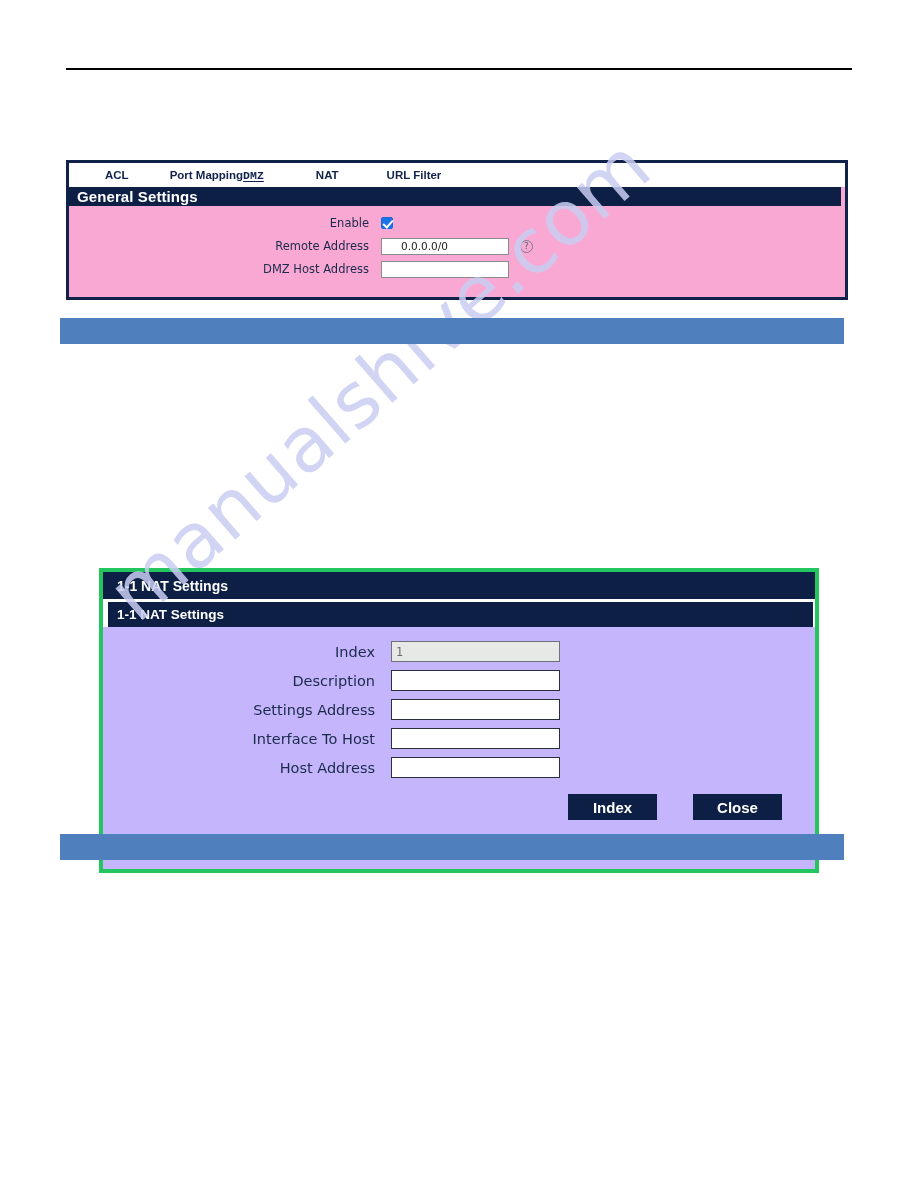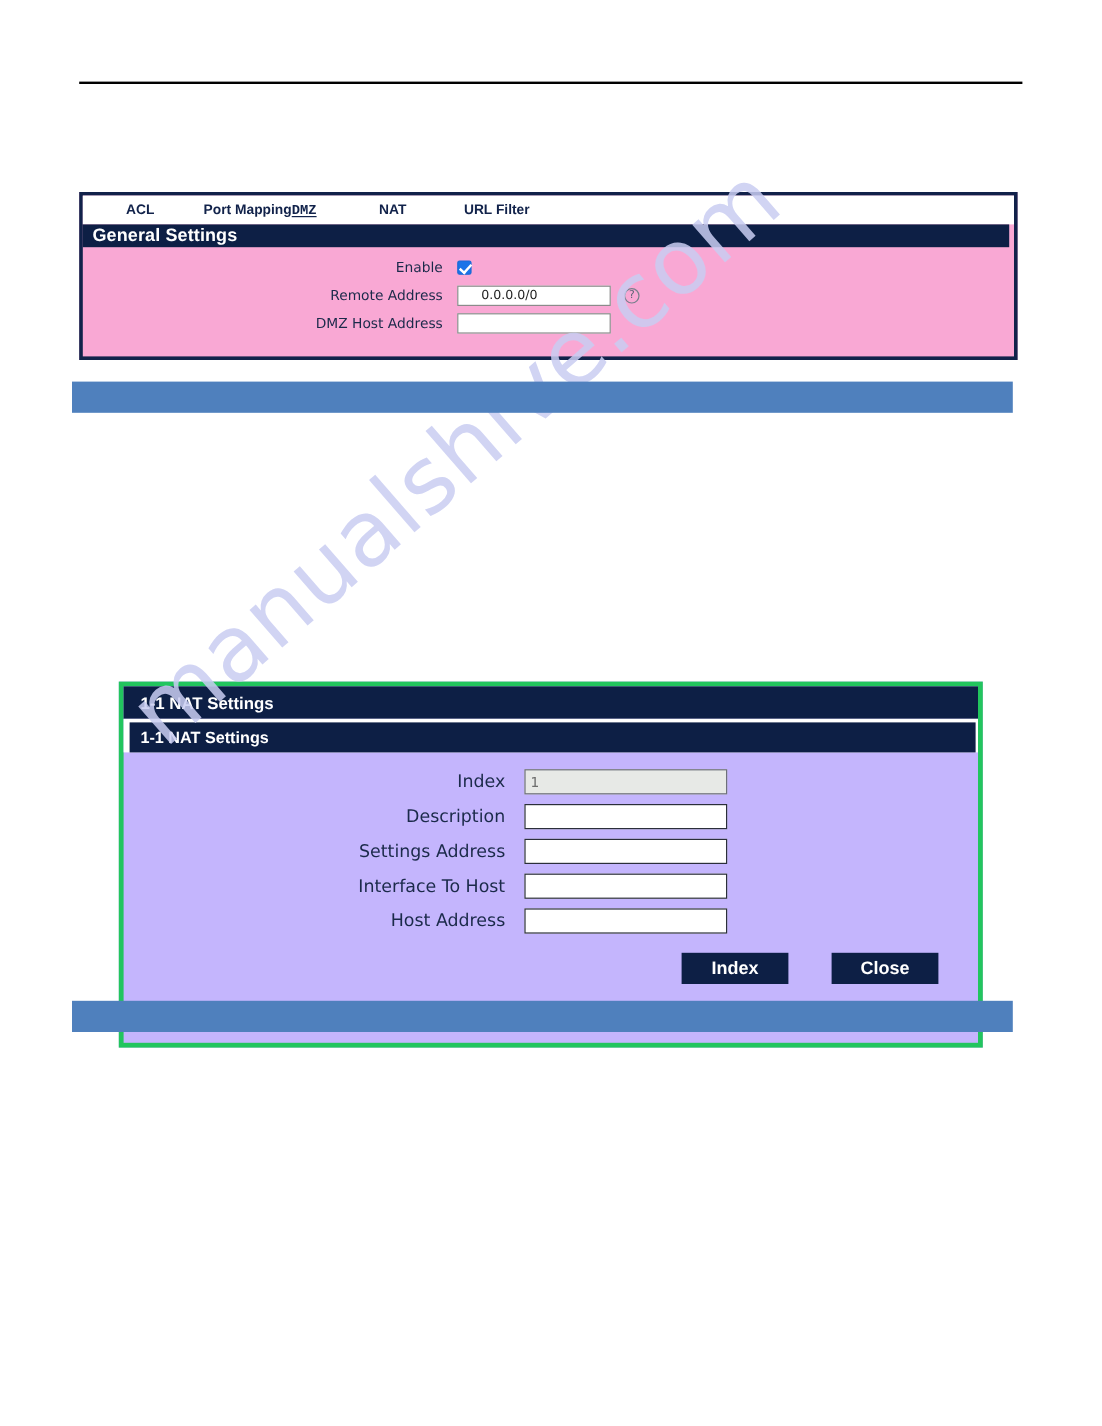--- a/index.html
+++ b/index.html
@@ -217,21 +217,20 @@
     padding-left: 9px;
     box-sizing: border-box;
   }
   .nat-subbar-label {
     color: #ffffff;
     font-size: 13.5px;
     font-weight: bold;
   }
   .nat-body {
     padding-top: 10px;
-    padding-left: 46px;
   }
   .nat-row {
     display: flex;
     align-items: center;
     height: 29px;
   }
   .nat-label {
     width: 288px;
     text-align: right;
     padding-right: 16px;

